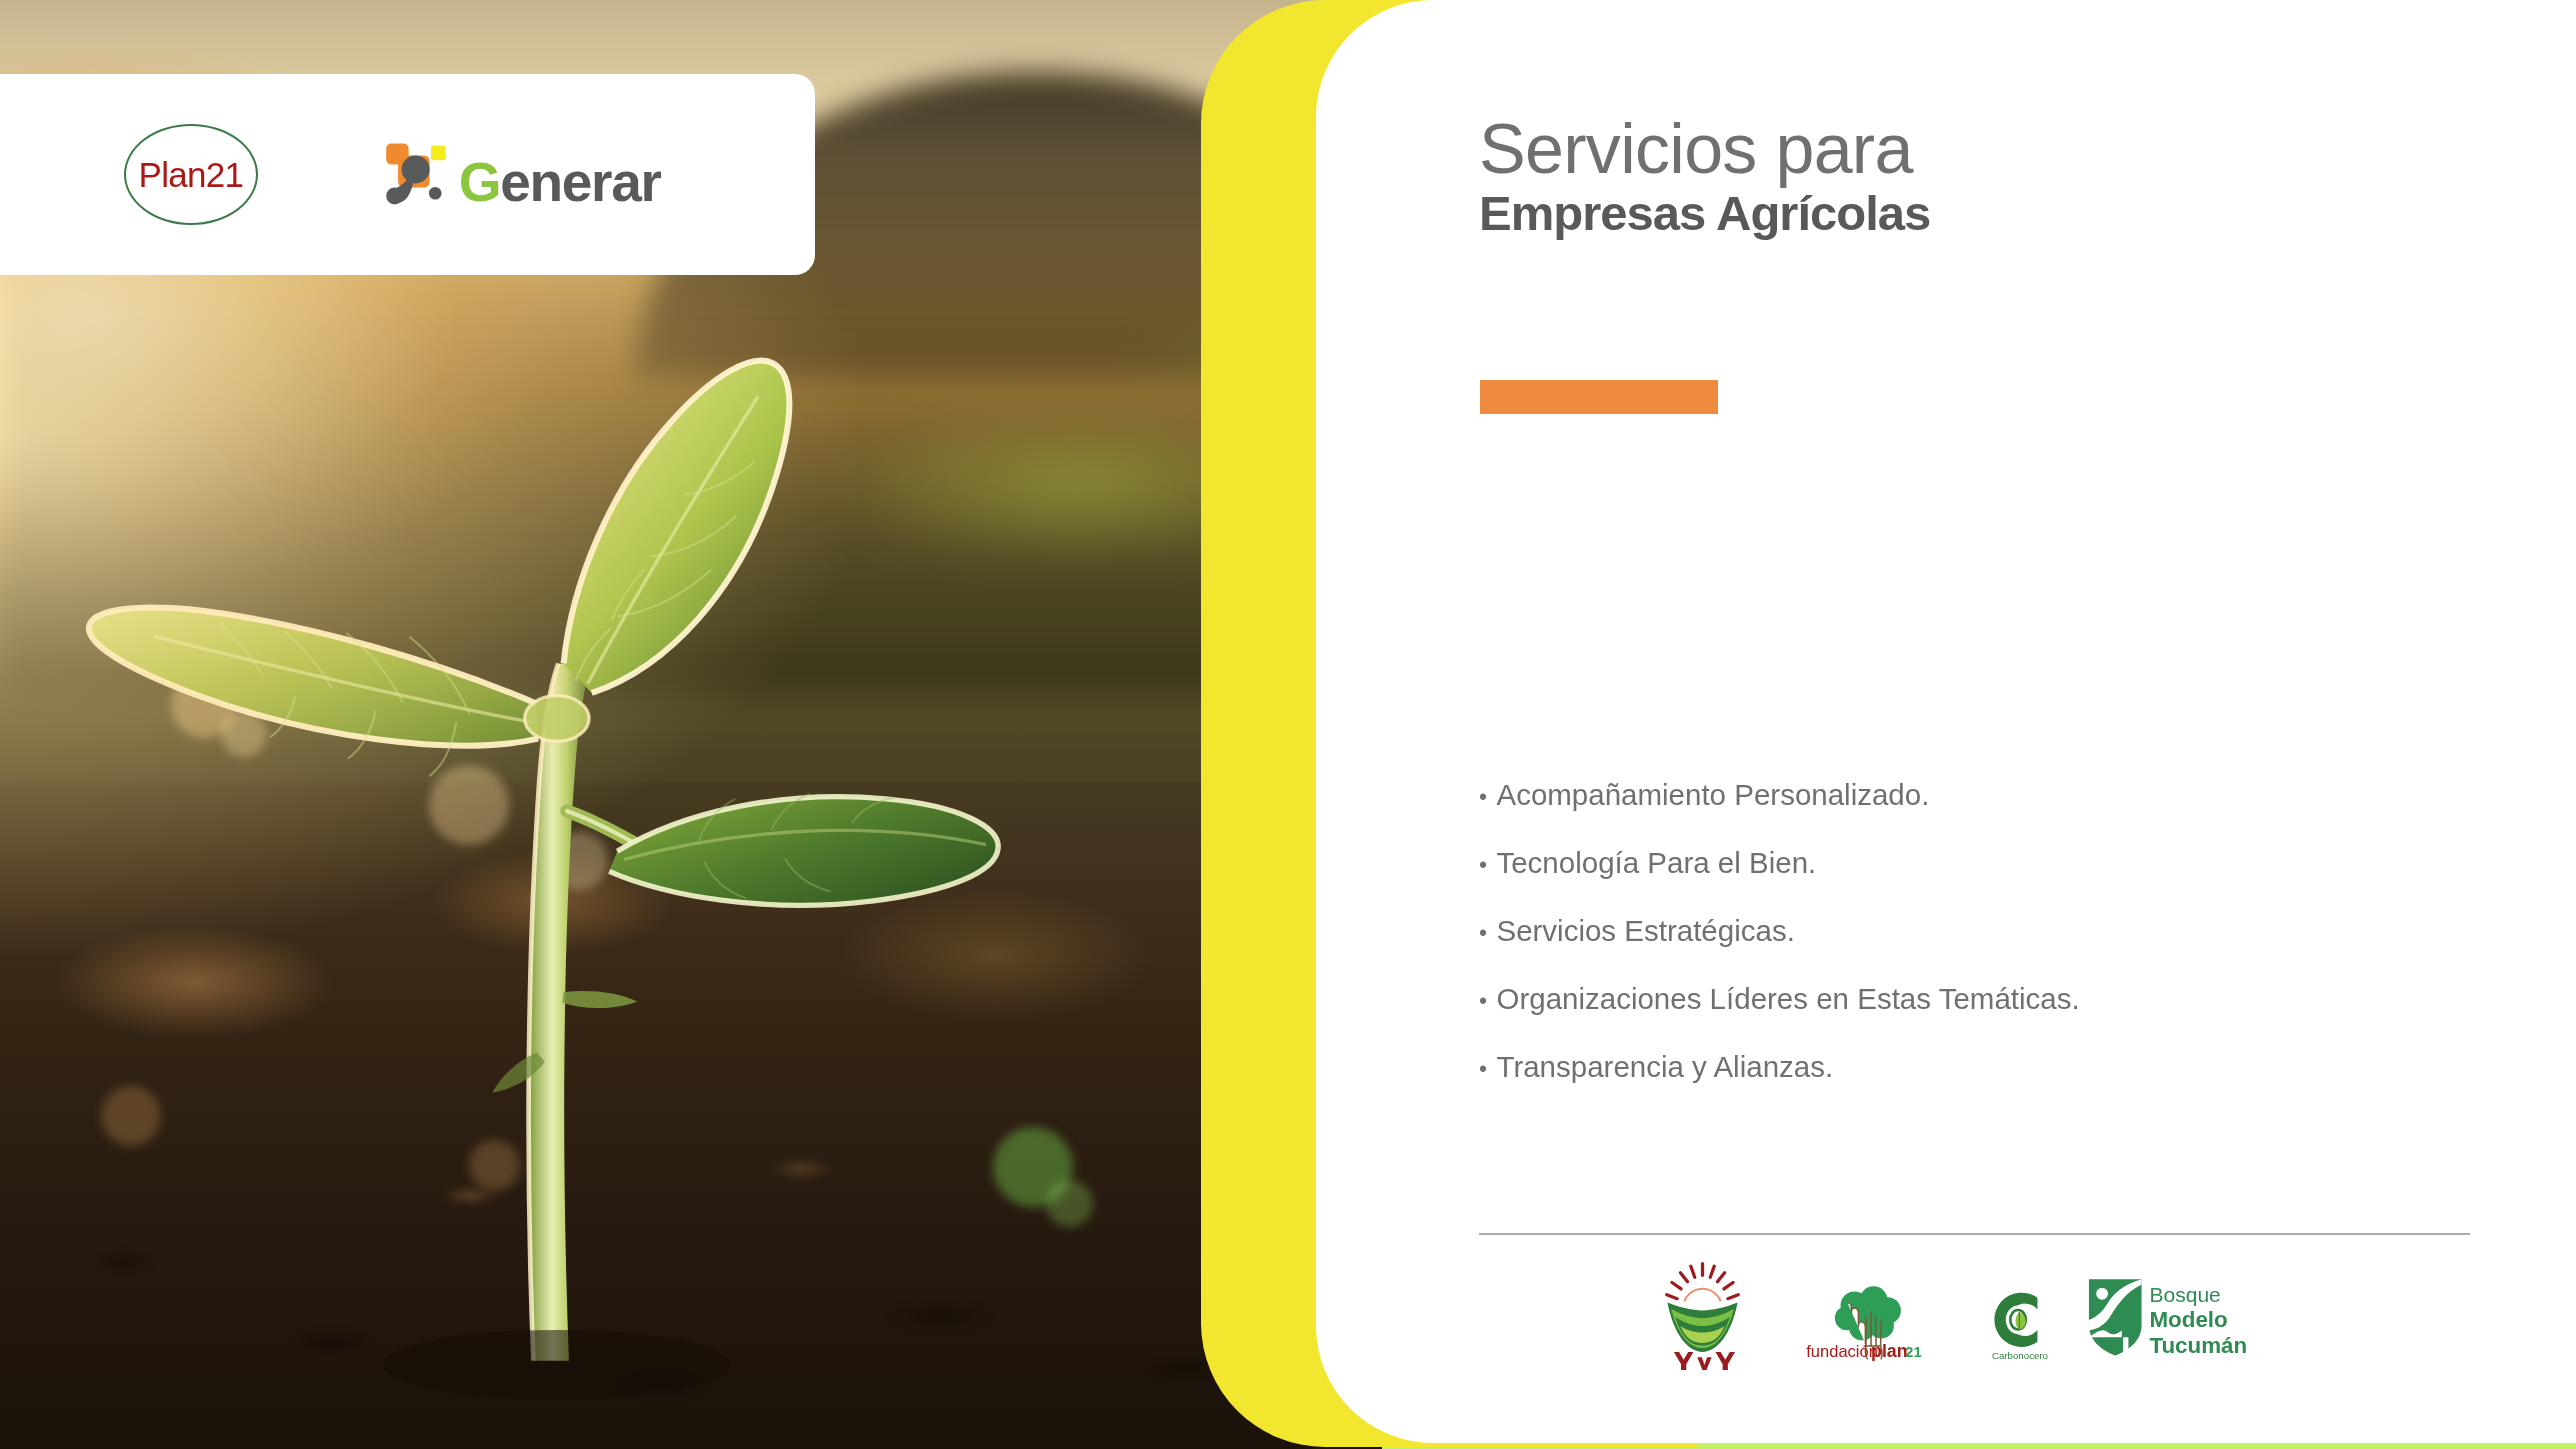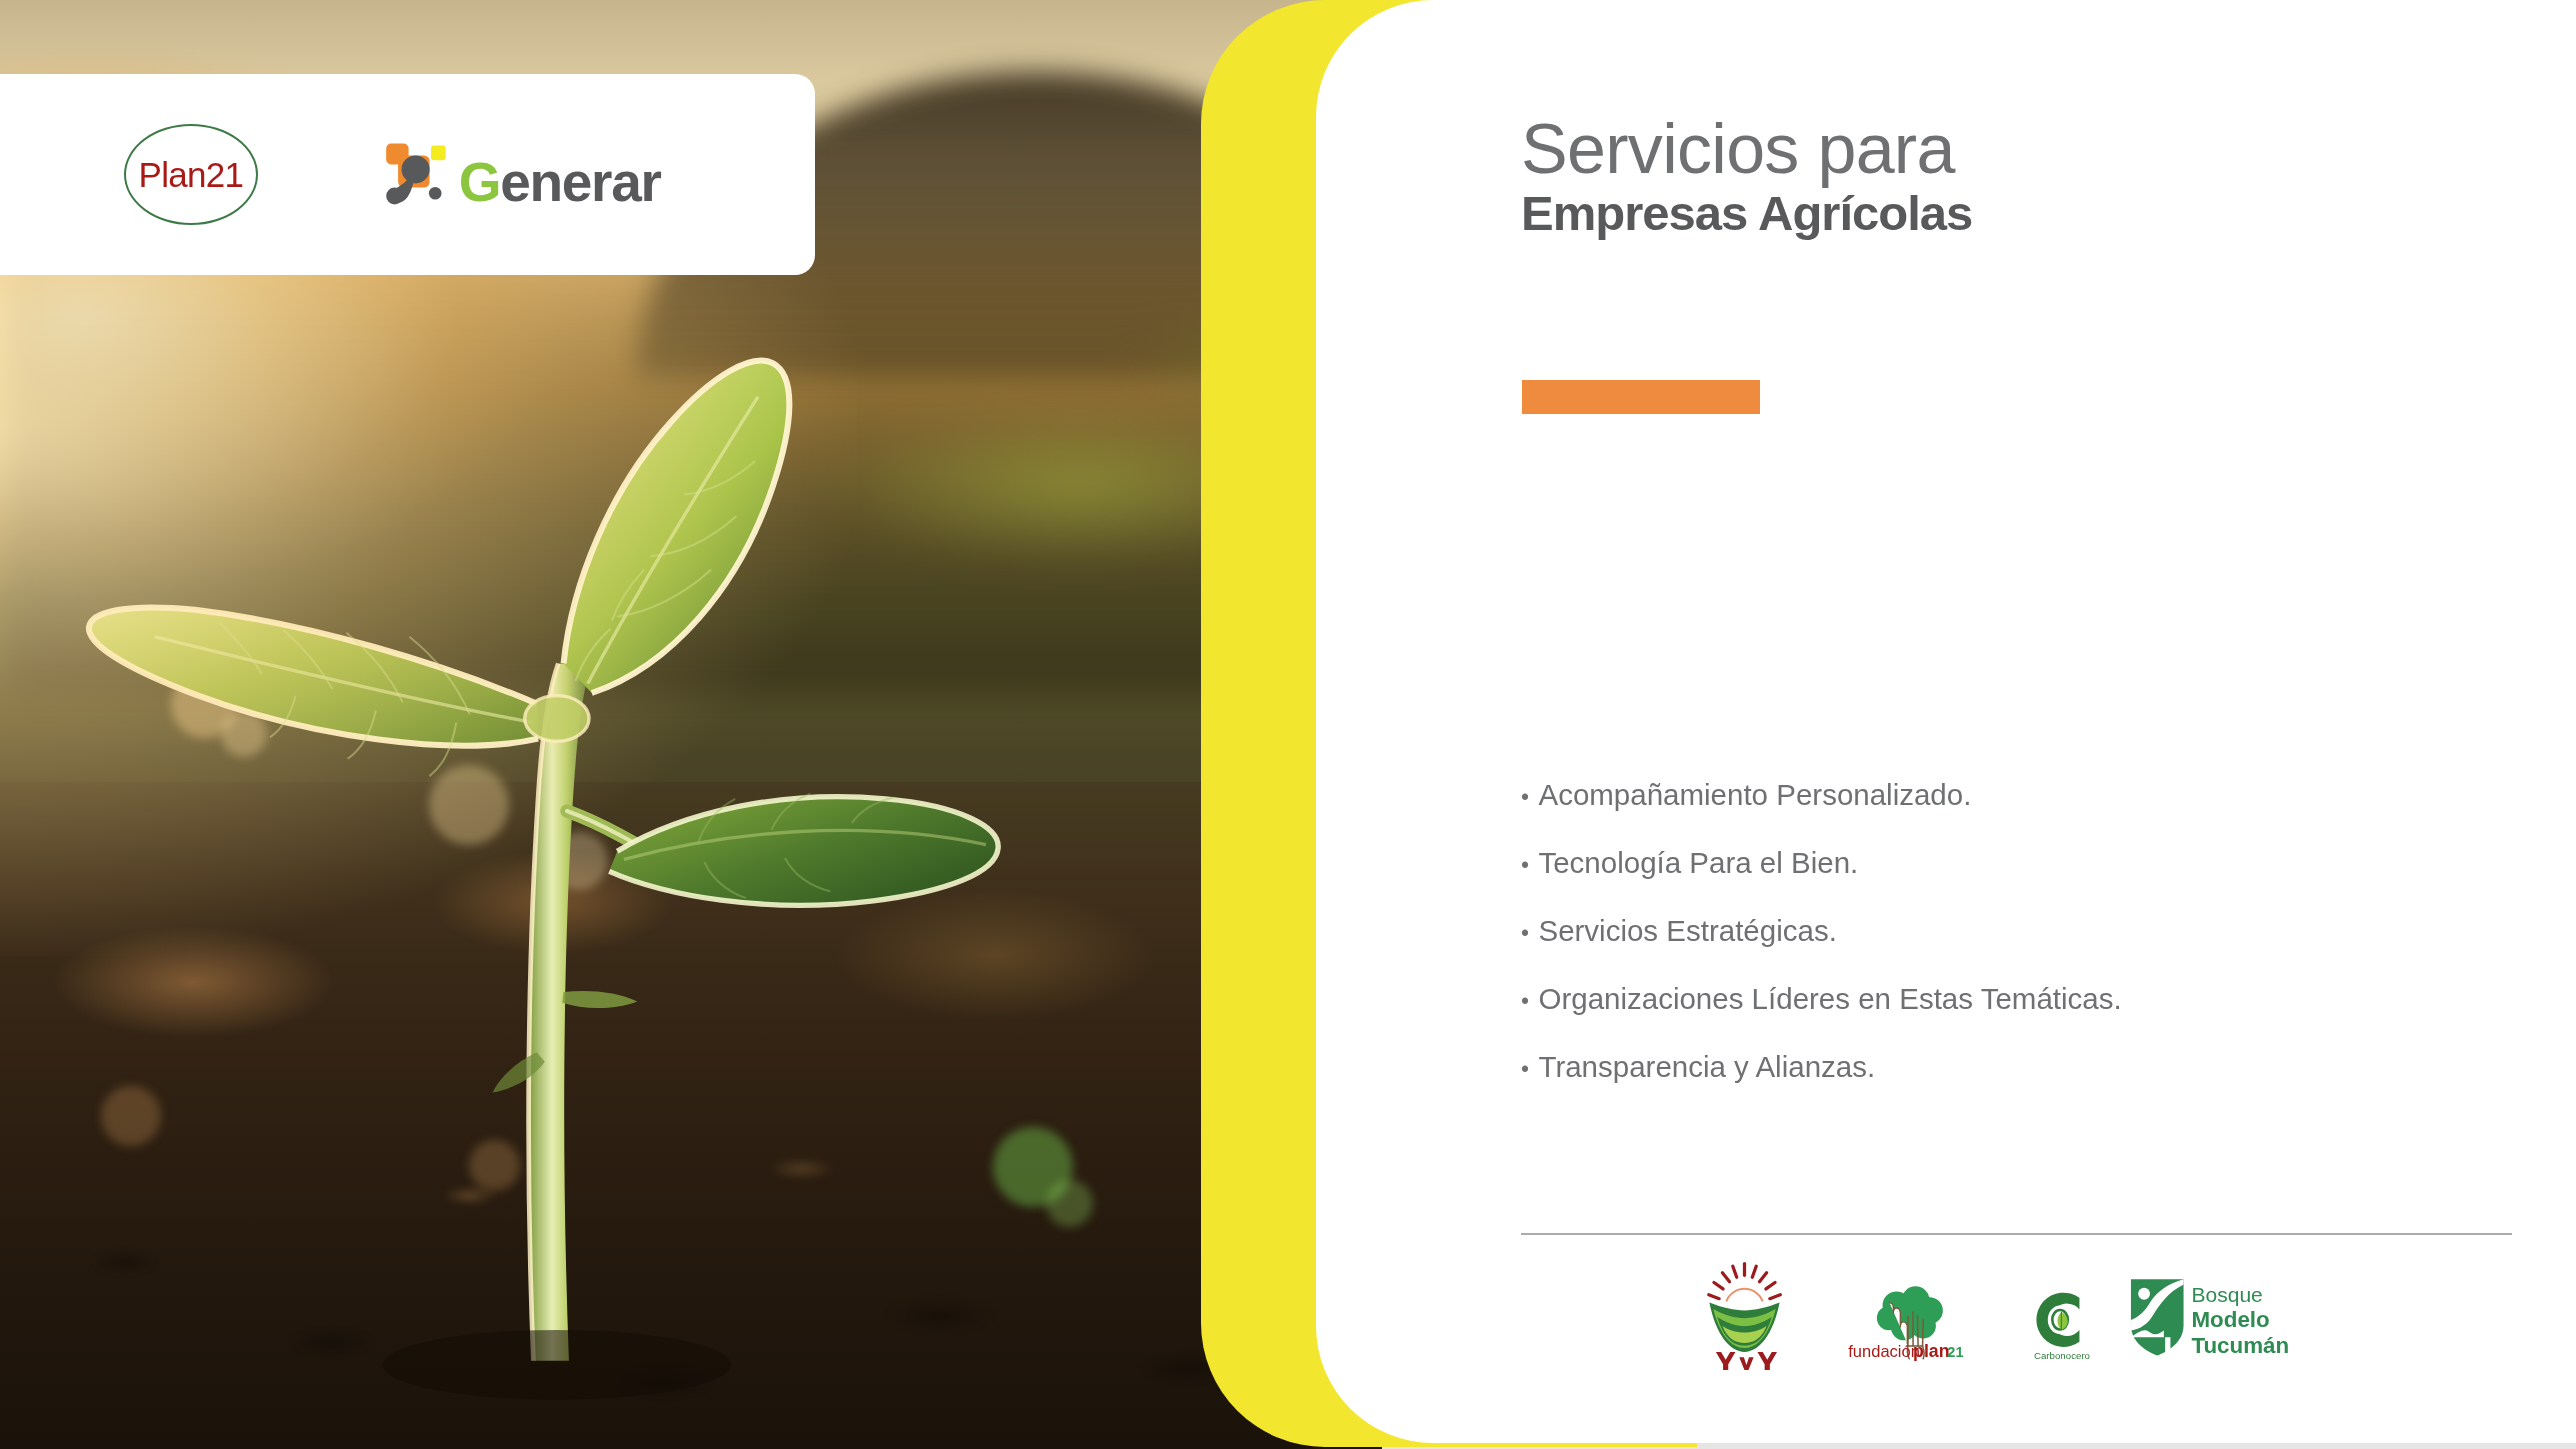--- a/index.html
+++ b/index.html
@@ -1,19 +1,19 @@
 <!DOCTYPE html>
 <html style="font-size:10.7px"><head>
 <meta charset="utf-8">
 <style>
   * { margin:0; padding:0; box-sizing:border-box; }
   html,body { width:2576px; height:1449px; overflow:hidden; background:#ffffff; }
   body { font-family:"Liberation Sans", sans-serif; }
 
-  #slide { position:relative; width:2576px; height:1449px; overflow:hidden; background:#e5e5e5; }
+  #slide { position:relative; width:2576px; height:1449px; overflow:hidden; background:#bef264; }
 
   
   .photo { position:absolute; left:0; top:0; width:1382px; height:1449px; overflow:hidden; }
   .photo-sky {
     position:absolute; inset:0;
     background:
       radial-gradient(ellipse 604px 349px at 6% 22%, rgba(255,246,214,0.95) 0%, rgba(255,216,140,0.72) 30%, rgba(224,160,72,0.30) 62%, rgba(0,0,0,0) 80%),
       linear-gradient(to bottom,
         #c6b48d 0%, #d8c79d 5%, #e8d4a2 11%,
         #d8ad66 19%, #b4873f 27%,
@@ -86,21 +86,21 @@
   .yellow-panel {
     position:absolute; left:1201px; top:0; width:496px; height:1447px;
     background:#F3E62E; border-radius:124px 0 0 124px; z-index:8;
   }
   .white-panel {
     position:absolute; left:1316px; top:0; width:1260px; height:1443px;
     background:#ffffff; border-radius:117px 0 0 117px; z-index:9;
   }
 
   
-  .content { position:absolute; left:1521px; top:0; width:993px; height:1449px; z-index:14; }
+  .content { position:absolute; left:1479px; top:0; width:993px; height:1449px; z-index:14; }
 
   .title-block { position:absolute; left:0; top:114px; width:993px; }
   .title-line1 {
     font-size:70px; font-weight:300; color:#6e7072; line-height:1.02;
     letter-spacing:-0.7px; white-space:nowrap;
   }
   .title-line2 {
     font-size:49px; font-weight:700; color:#58595b; line-height:1.05;
     letter-spacing:-1px; white-space:nowrap; margin-top:3px;
   }

